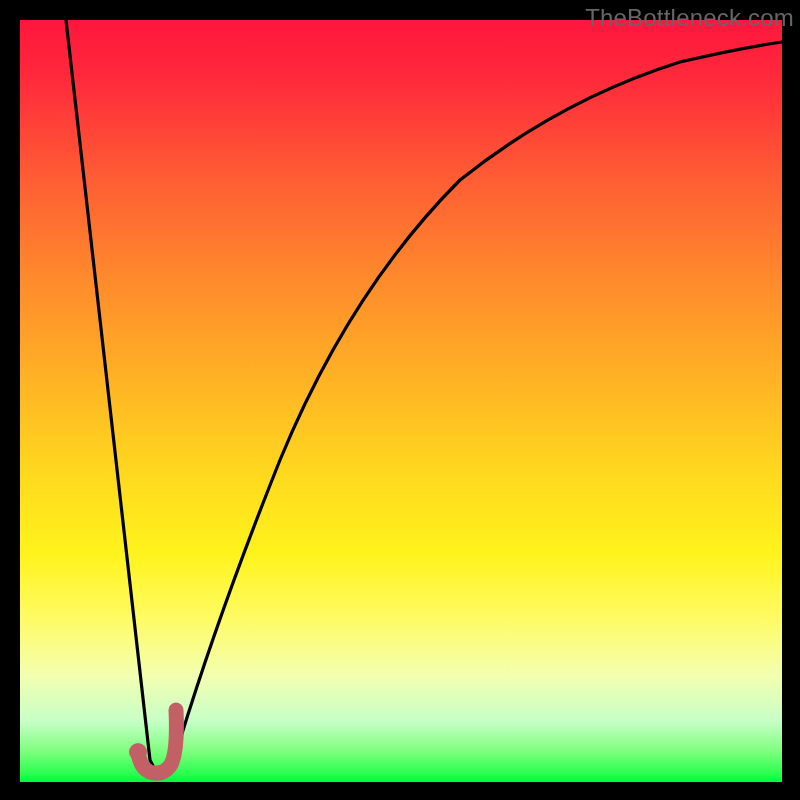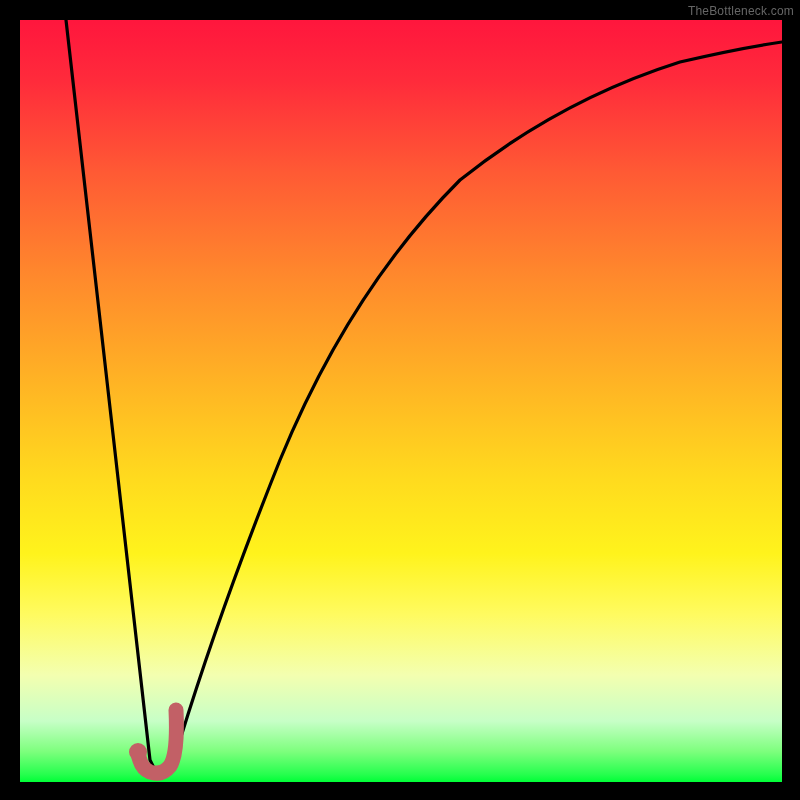--- a/index.html
+++ b/index.html
@@ -9,21 +9,21 @@
     background: #000;
     position: relative;
     overflow: hidden;
     font-family: Arial, Helvetica, sans-serif;
   }
   .watermark {
     position: absolute;
     top: 4px;
     right: 6px;
     color: #666;
-    font-size: 12px;
+    font-size: 24px;
     font-weight: 500;
     z-index: 20;
     letter-spacing: 0.2px;
   }
   .plot-area {
     position: absolute;
     left: 20px;
     top: 20px;
     width: 762px;
     height: 762px;

